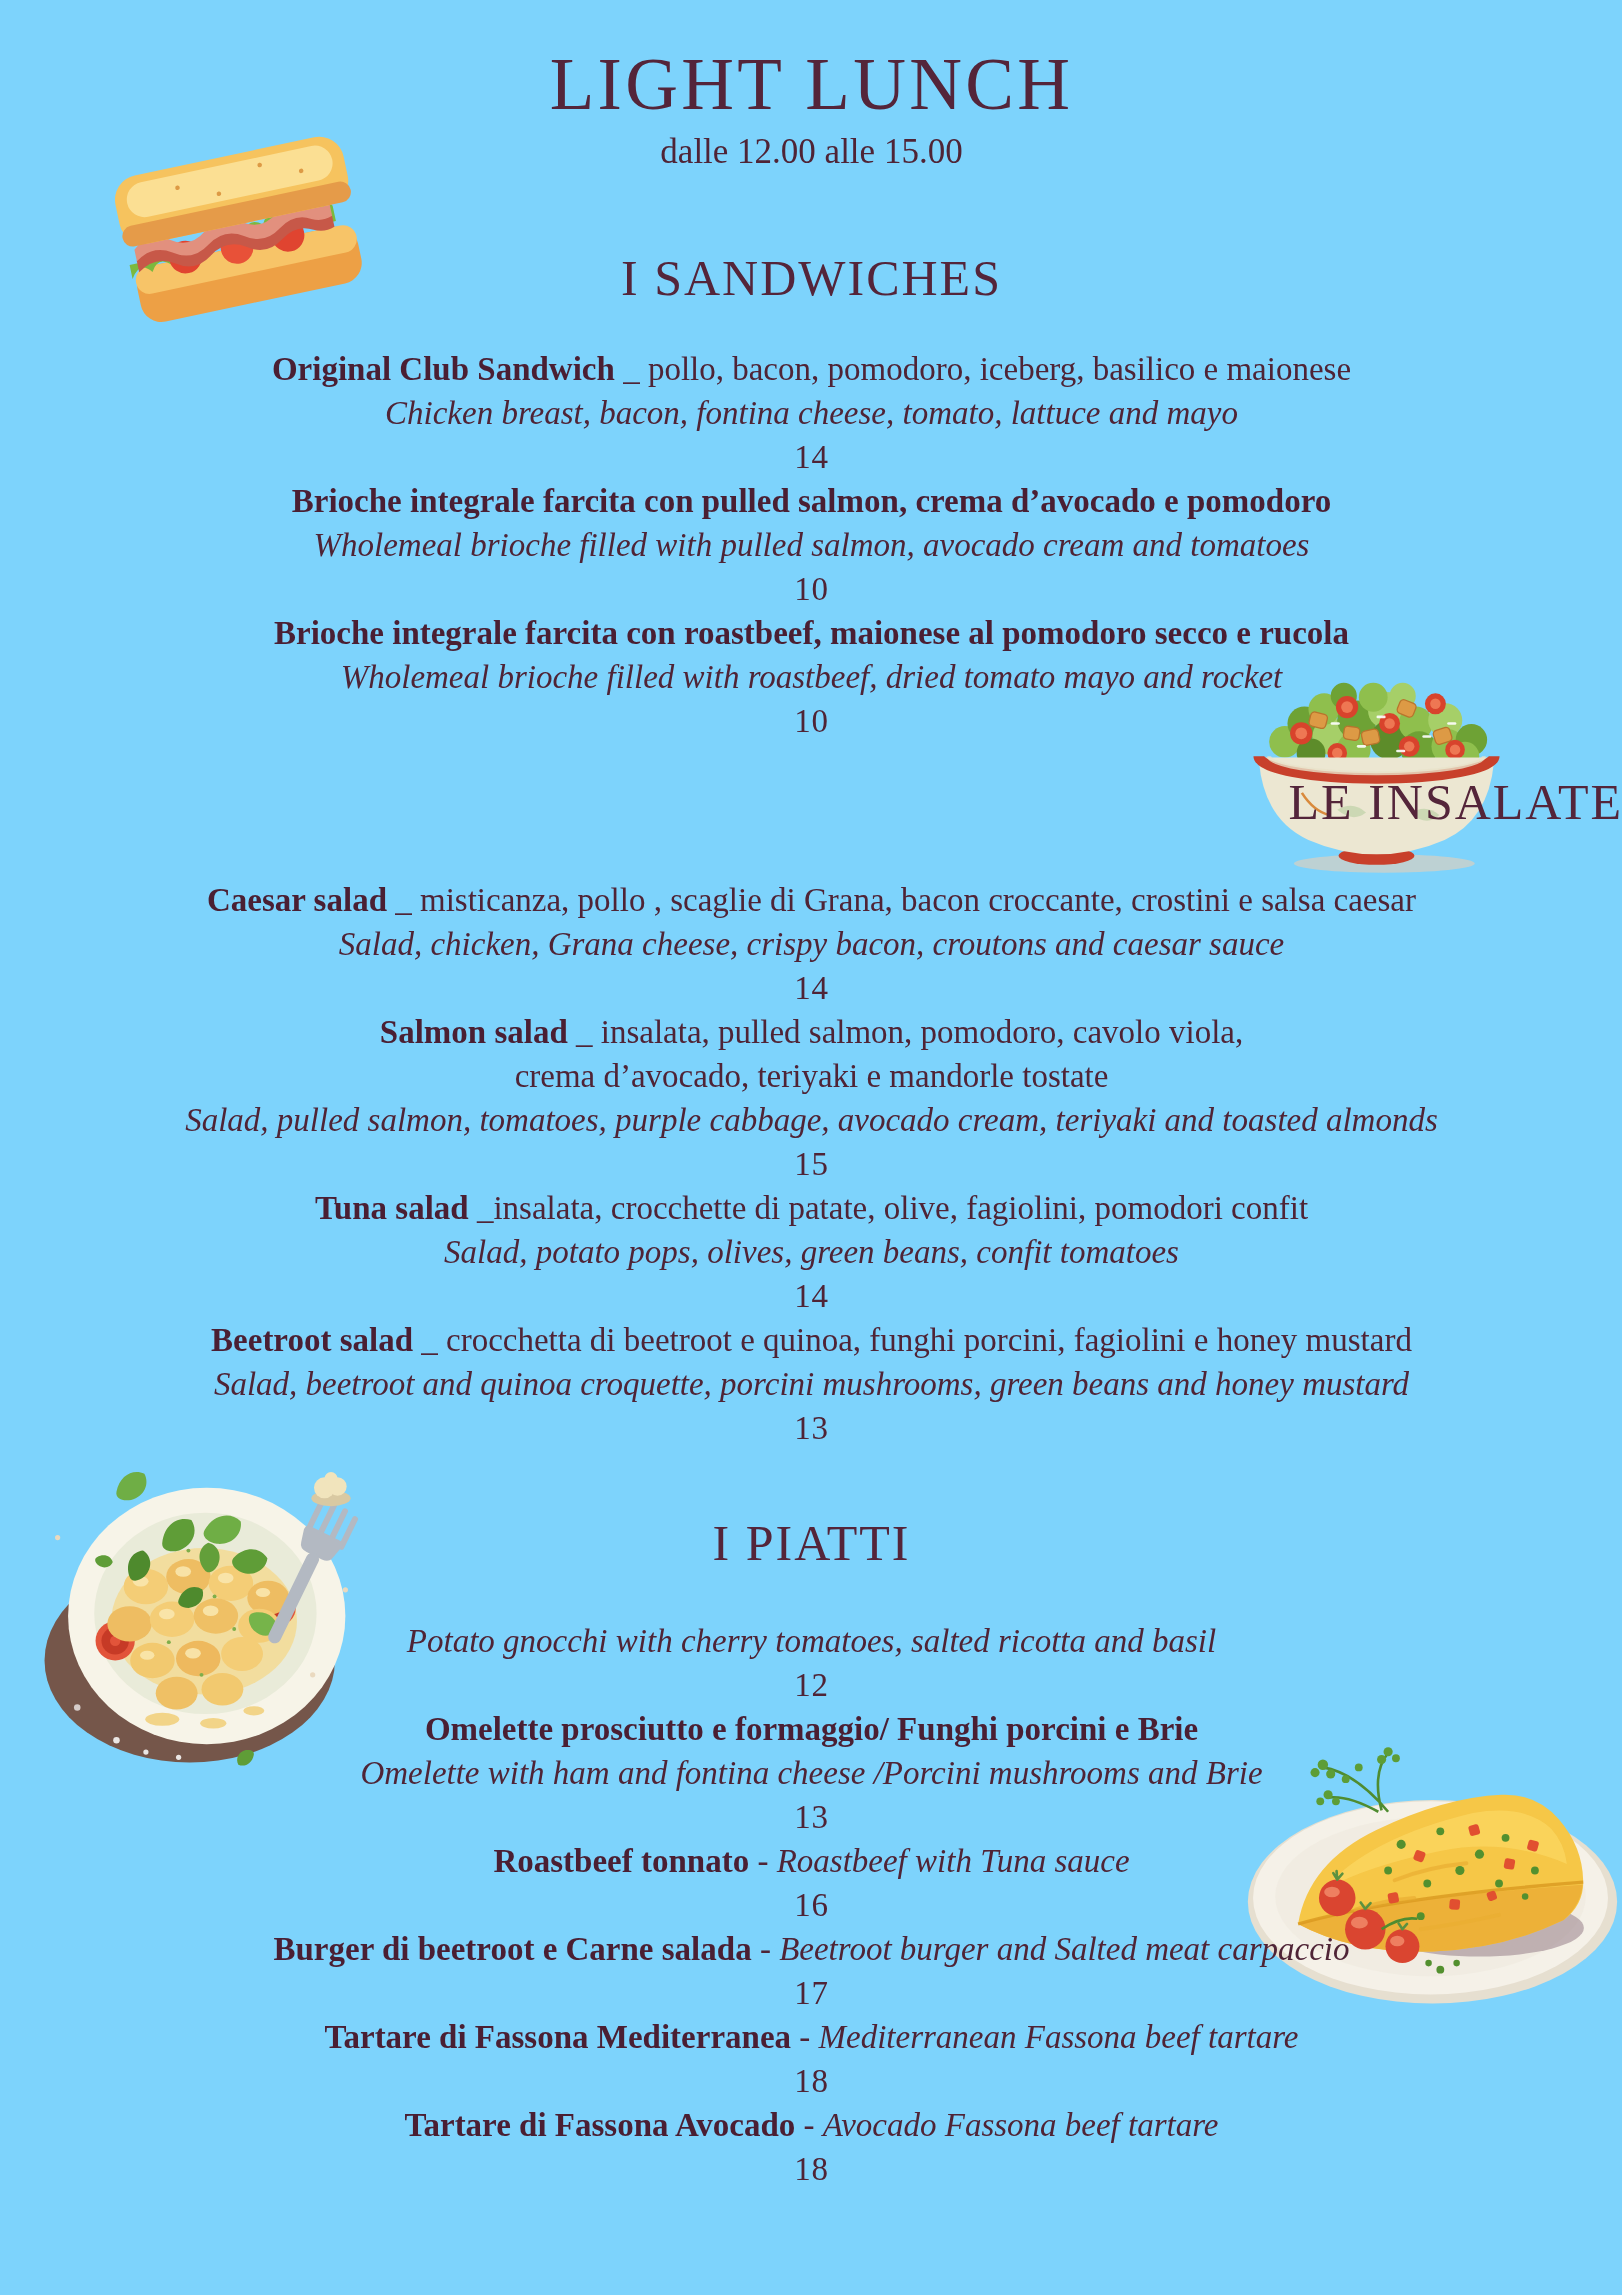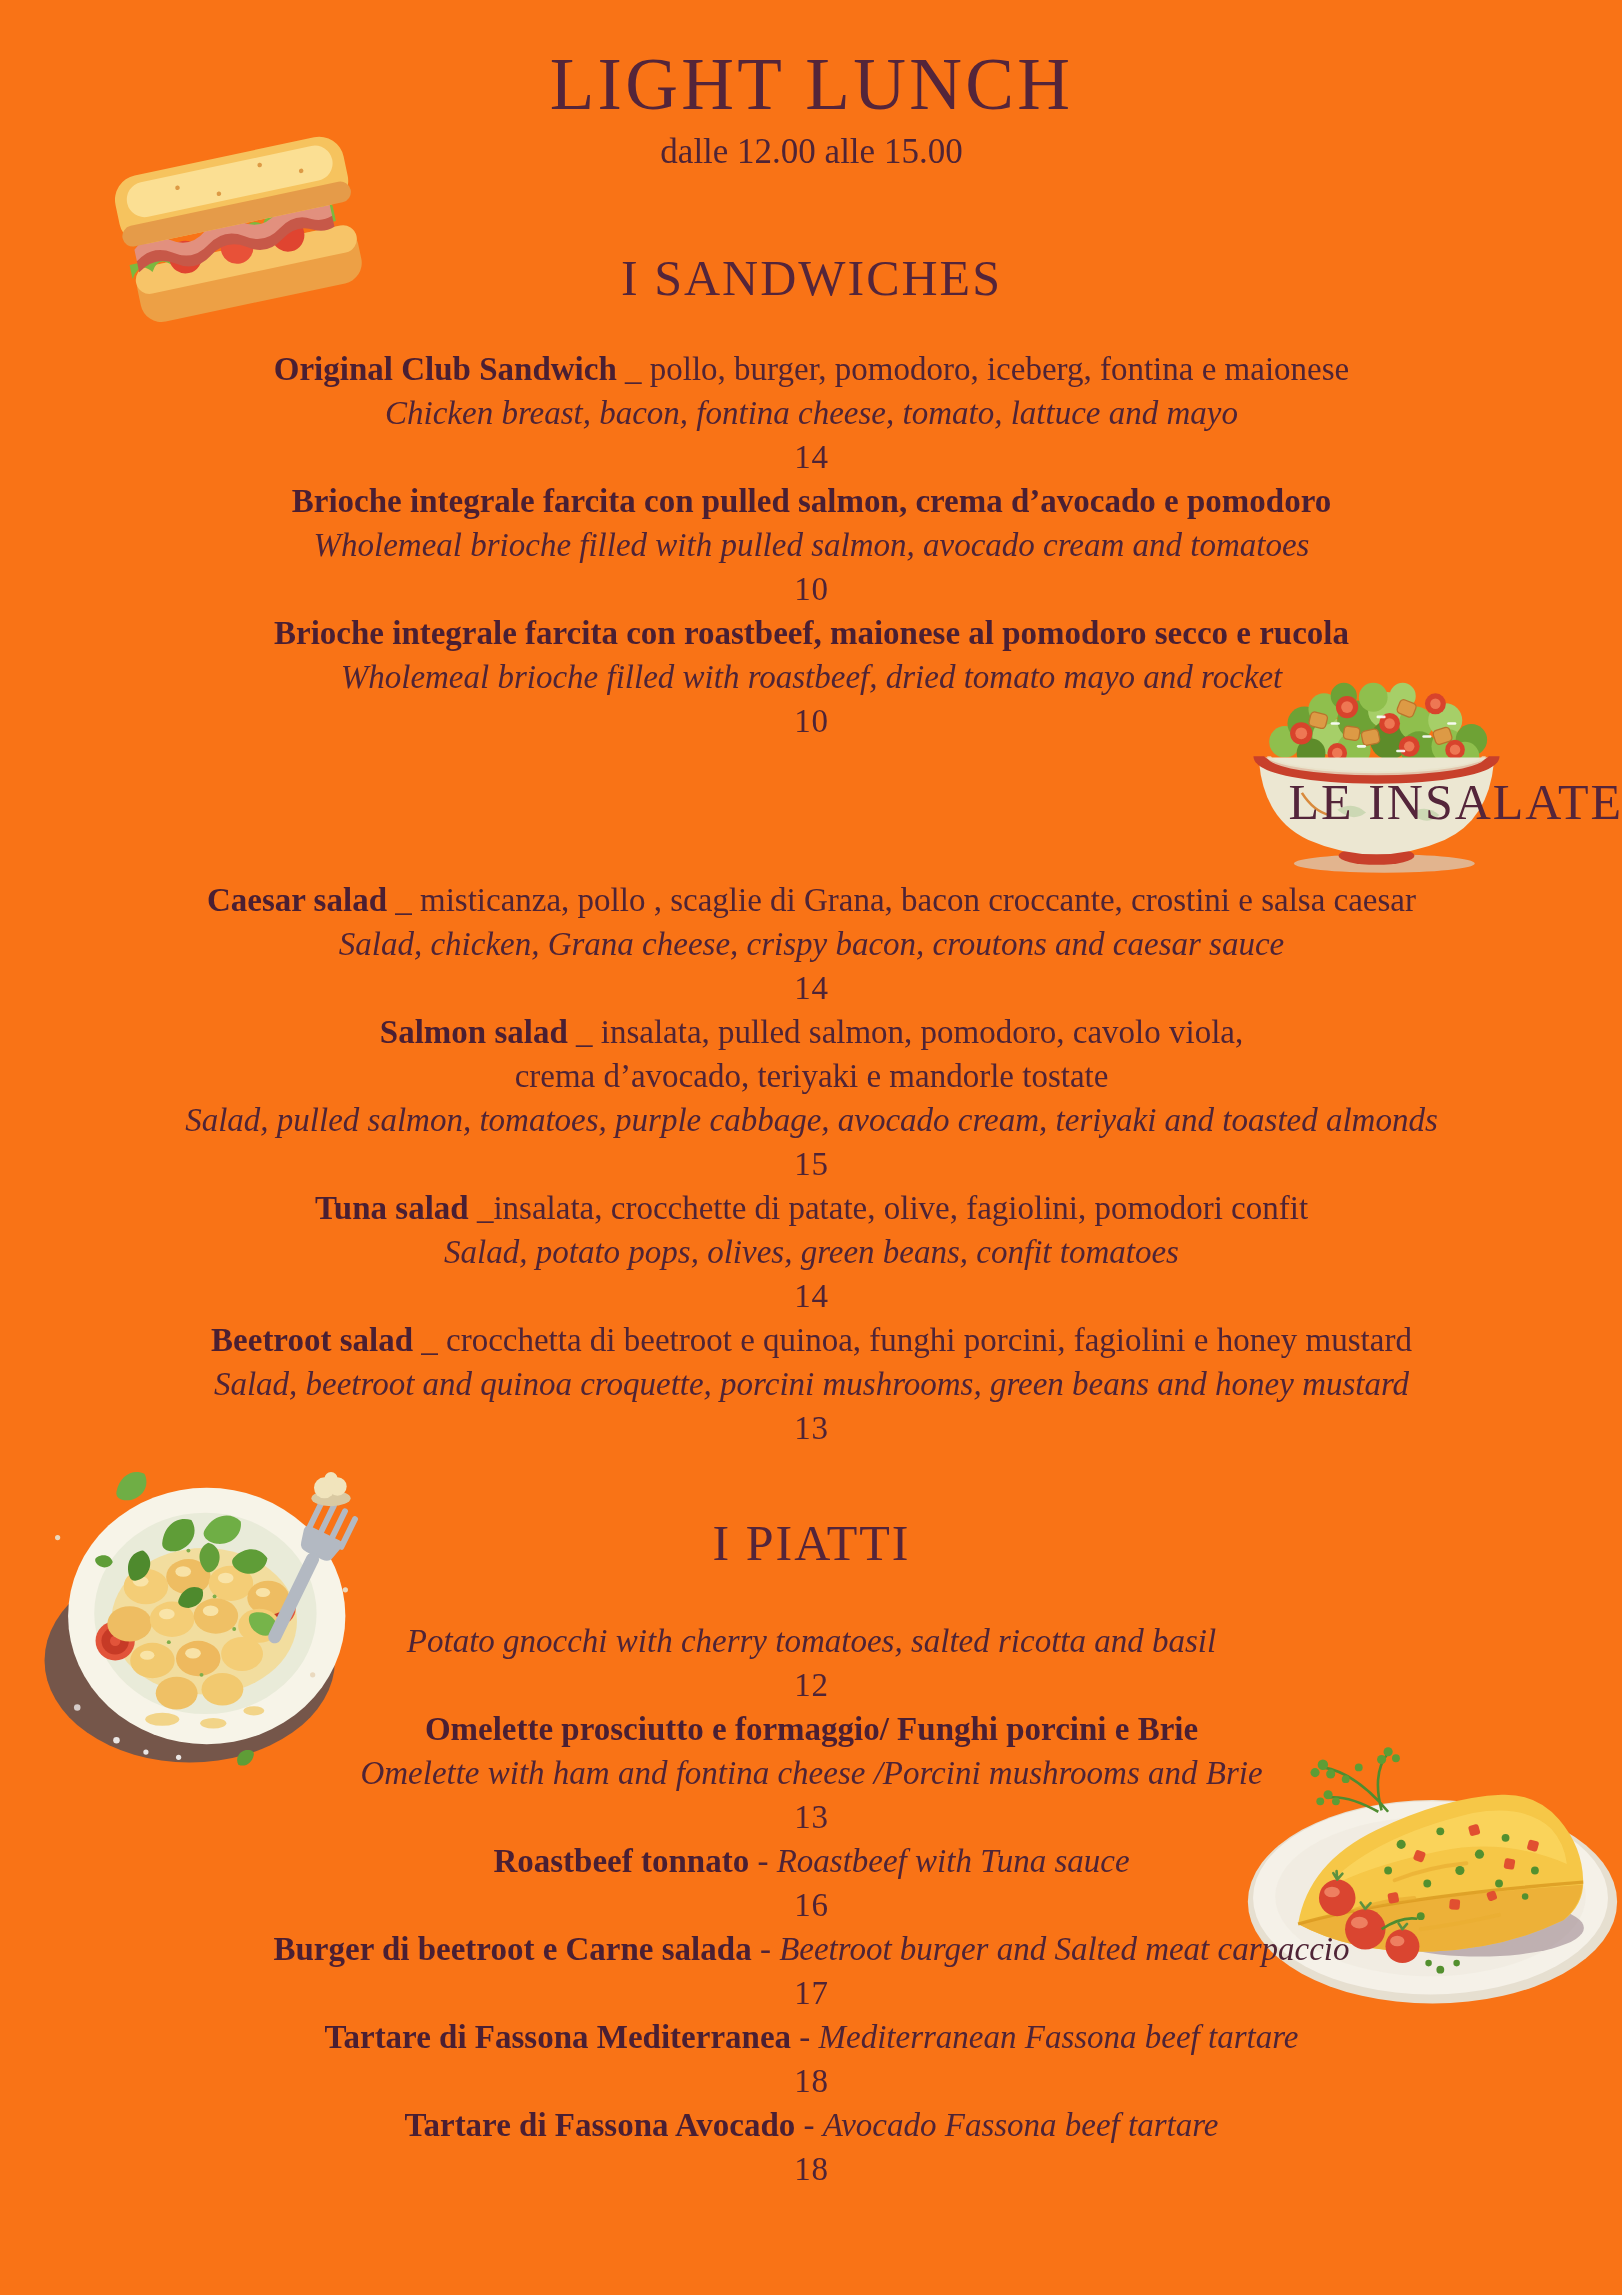--- a/index.html
+++ b/index.html
@@ -1,17 +1,17 @@
 <!DOCTYPE html>
 <html style="font-size:10.5px"><head>
 <meta charset="utf-8">
 <style>
   html,body{margin:0;padding:0;}
   body{width:1623px;height:2295px;background:#fffefd;overflow:hidden;}
-  .page{position:relative;width:1623px;height:2295px;background:#f97316;overflow:hidden;
+  .page{position:relative;width:1623px;height:2295px;background:#7dd3fc;overflow:hidden;
         font-family:"Liberation Serif",serif;color:#4f2436;}
   .illustration{position:absolute;z-index:1;}
   .illustration svg{display:block;width:100%;height:100%;}
   .menu{position:absolute;inset:0;z-index:2;text-align:center;}
   .page-title{margin:41px 0 0;font-weight:400;font-size:73px;line-height:1.2;letter-spacing:3.3px;color:#54253a;}
   .page-subtitle{margin:2.6px 0 0;font-size:35px;line-height:1.2;}
   .section-title{margin:0;font-weight:400;font-size:50px;line-height:1.2;letter-spacing:2px;color:#54253a;}
   .section-0 .section-title{margin-top:75px;}
   .section-0 .section-items{margin-top:39px;}
   .section-1 .section-title{margin-top:29px;text-align:right;}
@@ -265,21 +265,21 @@
   </div>
 
   <div class="menu">
     <h1 class="page-title">LIGHT LUNCH</h1>
     <div class="page-subtitle">dalle 12.00 alle 15.00</div>
     <div>
         <section class="menu-section section-0">
           <h2 class="section-title">I SANDWICHES</h2>
           <div class="section-items">
             <div class="menu-item">
-              <div class="menu-line"><span class="seg-bold">Original Club Sandwich</span><span class="seg-regular"> _ </span><span class="seg-regular">pollo, burger, pomodoro, iceberg, fontina e maionese</span></div>
+              <div class="menu-line"><span class="seg-bold">Original Club Sandwich</span><span class="seg-regular"> _ </span><span class="seg-regular">pollo, bacon, pomodoro, iceberg, basilico e maionese</span></div>
               <div class="menu-line"><span class="seg-italic">Chicken breast, bacon, fontina cheese, tomato, lattuce and mayo</span></div>
               <div class="menu-line price-line">14</div>
             </div>
             <div class="menu-item">
               <div class="menu-line"><span class="seg-bold">Brioche integrale farcita con pulled salmon, crema d’avocado e pomodoro</span></div>
               <div class="menu-line"><span class="seg-italic">Wholemeal brioche filled with pulled salmon, avocado cream and tomatoes</span></div>
               <div class="menu-line price-line">10</div>
             </div>
             <div class="menu-item">
               <div class="menu-line"><span class="seg-bold">Brioche integrale farcita con roastbeef, maionese al pomodoro secco e rucola</span></div>

